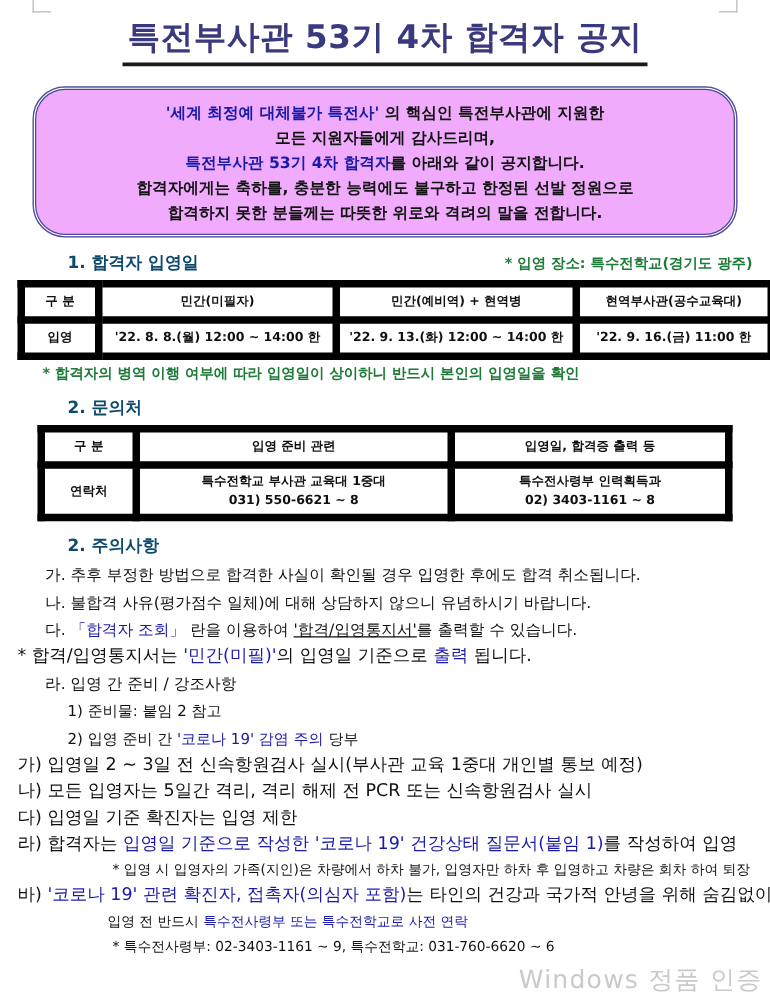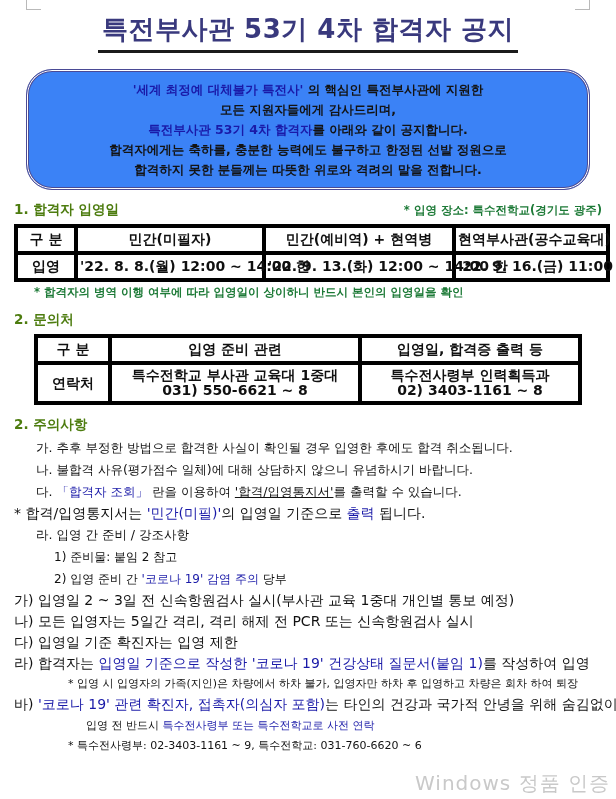--- a/index.html
+++ b/index.html
@@ -45,21 +45,21 @@
   }
 
   
   .intro-box {
     margin: 16px 26px 0 26px;
     border: 1px double #4a4a95;
     border-radius: 26px;
     box-shadow: inset 0 0 0 1px #ffffff, inset 0 0 0 2px #4a4a95;
     padding: 10px 6px 9px 6px;
     text-align: center;
-    background: #3b82f6;
+    background: #f0abfc;
   }
   .intro-line {
     font-size: 12.5px;
     font-weight: bold;
     line-height: 20px;
     color: #131313;
     white-space: nowrap;
   }
   .b { color: #1a1aa8; }
 
@@ -69,42 +69,43 @@
     padding: 0 14px;
   }
   .sec-head-row {
     display: flex;
     align-items: flex-end;
     justify-content: space-between;
   }
   .sec-title {
     font-size: 13.5px;
     font-weight: bold;
-    color: #4d7c0f;
-    white-space: nowrap;
+    color: #0c4a6e;
+    white-space: nowrap;
+    margin-left: 40px;
   }
   .sec-note-green {
     font-size: 11.5px;
     font-weight: bold;
     color: #1d7a37;
     white-space: nowrap;
     padding-bottom: 1px;
   }
 
   
   table.doc-table {
     border-collapse: collapse;
     margin: 5px auto 0 auto;
     table-layout: fixed;
   }
   table.doc-table th,
   table.doc-table td {
-    border: 4px solid #000000;
+    border: 6px solid #000000;
     text-align: center;
-    font-size: 14px;
+    font-size: 10px;
     font-weight: bold;
     color: #101010;
     padding: 4px 2px;
     white-space: nowrap;
     line-height: 15px;
   }
   #table-enlist { width: 560px; }
   #table-enlist th:nth-child(1), #table-enlist td:nth-child(1) { width: 52px; }
   #table-enlist th:nth-child(2), #table-enlist td:nth-child(2) { width: 180px; }
   #table-enlist th:nth-child(3), #table-enlist td:nth-child(3) { width: 182px; }
@@ -129,21 +130,21 @@
   .n-line {
     font-size: 12.5px;
     font-weight: normal;
     color: #111111;
     line-height: 22px;
     white-space: nowrap;
   }
   .lvl1 { margin-left: 22px; }
   .lvl2 { margin-left: 40px; font-size: 12px; }
   .lvl3 { font-size: 14px; line-height: 21px; }
-  .lvl4 { margin-left: 54px; font-size: 11px; line-height: 20px; }
+  .lvl4 { margin-left: 76px; font-size: 11px; line-height: 20px; }
   .lvl3-cont { margin-left: 72px; font-size: 11px; line-height: 21px; }
   .u { text-decoration: underline; }
 
   
   .watermark {
     position: absolute;
     right: 6px;
     bottom: 2px;
     font-size: 20px;
     color: #c9c9c9;

